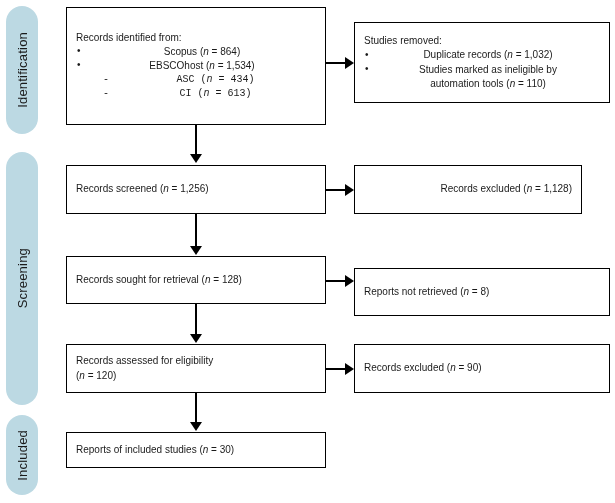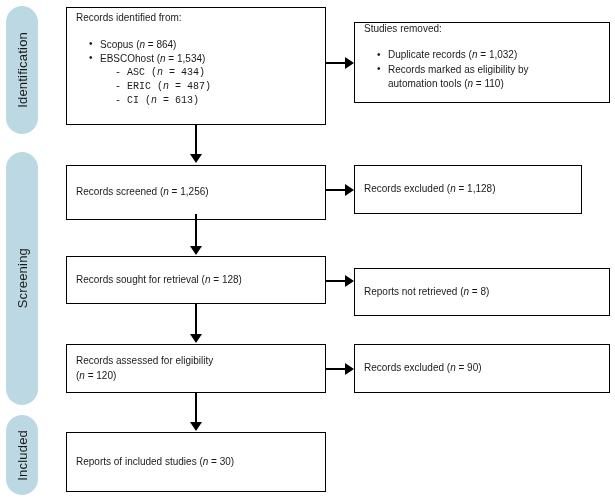--- a/index.html
+++ b/index.html
@@ -60,22 +60,23 @@
   .flow-box .box-content {
     padding: 0 9px;
     font-size: 10px;
     line-height: 1.42;
     width: 100%;
   }
   .box-title { display: block; }
 
   ul.bullets {
     list-style: none;
-    margin: 12px;
+    margin: 0;
     padding: 0;
+    text-align: center;
   }
   ul.bullets > li {
     position: relative;
     padding-left: 12px;
   }
   ul.bullets > li.bullet::before {
     content: "\2022";
     position: absolute;
     left: 1px;
     top: -0.5px;
@@ -93,28 +94,28 @@
   ul.sub > li::before {
     content: "-";
     position: absolute;
     left: 1px;
     top: 0;
   }
   .cont-line { display: block; padding-left: 0; }
 
   
   #box-identified      { left: 66px; top: 7px;   width: 260px; height: 118px; }
-  #box-screened        { left: 66px; top: 165px; width: 260px; height: 55px;  }
+  #box-screened        { left: 66px; top: 165px; width: 260px; height: 49px;  }
   #box-sought          { left: 66px; top: 256px; width: 260px; height: 48px;  }
   #box-eligibility     { left: 66px; top: 344px; width: 260px; height: 49px;  }
-  #box-included        { left: 66px; top: 432px; width: 260px; height: 60px;  }
+  #box-included        { left: 66px; top: 432px; width: 260px; height: 36px;  }
 
   
   #box-removed         { left: 354px; top: 22px;  width: 256px; height: 81px; }
-  #box-excluded-screen { left: 354px; top: 165px; width: 228px; height: 49px; }
+  #box-excluded-screen { left: 354px; top: 165px; width: 228px; height: 49px; text-align: right; }
   #box-not-retrieved   { left: 354px; top: 256px; width: 256px; height: 48px; margin-top: 12px; }
   #box-excluded-elig   { left: 354px; top: 344px; width: 256px; height: 49px; }
 
   
   .conn { position: absolute; }
 
   .conn-v .shaft {
     position: absolute;
     left: 0;
     top: 0;
@@ -206,40 +207,37 @@
         <li class="bullet">
           <span>Scopus (<span class="nlabel">n</span> = 864)</span>
         </li>
         <li class="bullet">
           <span>EBSCOhost (<span class="nlabel">n</span> = 1,534)</span>
           <ul class="sub">
             <li>
               <span>ASC (<span class="nlabel">n</span> = 434)</span>
             </li>
             <li>
-              <span>ERIC (<span class="nlabel">n</span> = 487)</span>
-            </li>
-            <li>
               <span>CI (<span class="nlabel">n</span> = 613)</span>
             </li>
           </ul>
         </li>
       </ul>
     </div>
   </div>
 
   <div class="flow-box" id="box-removed">
     <div class="box-content">
       <span class="box-title">Studies removed:</span>
       <ul class="bullets">
         <li class="bullet">
           <span>Duplicate records (<span class="nlabel">n</span> = 1,032)</span>
         </li>
         <li class="bullet">
-          <span>Records marked as eligibility by</span>
+          <span>Studies marked as ineligible by</span>
           <span class="cont-line">automation tools (<span class="nlabel">n</span> = 110)</span>
         </li>
       </ul>
     </div>
   </div>
 
   <div class="flow-box" id="box-screened">
     <div class="box-content">
       <span class="box-title">Records screened (<span class="nlabel">n</span> = 1,256)</span>
     </div>

